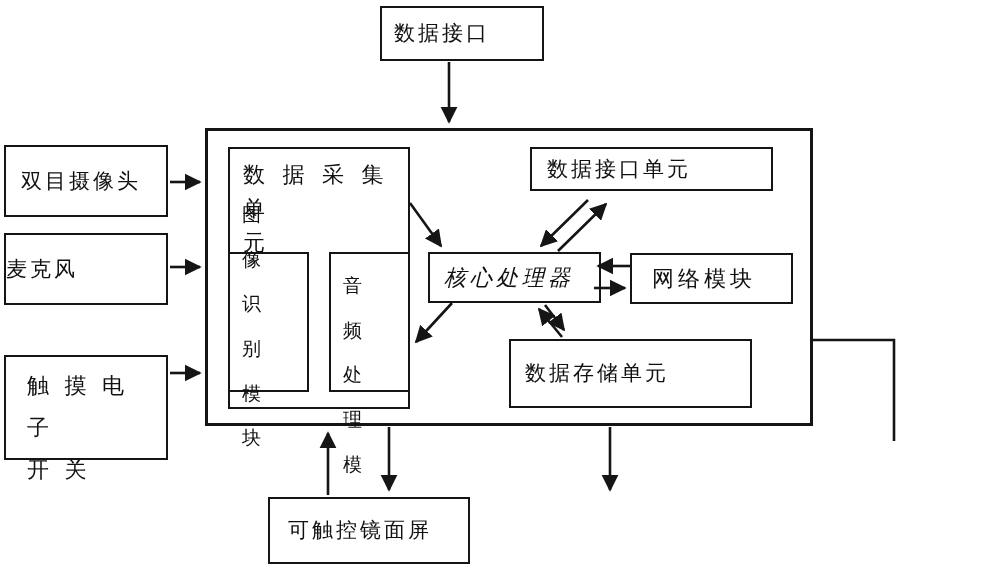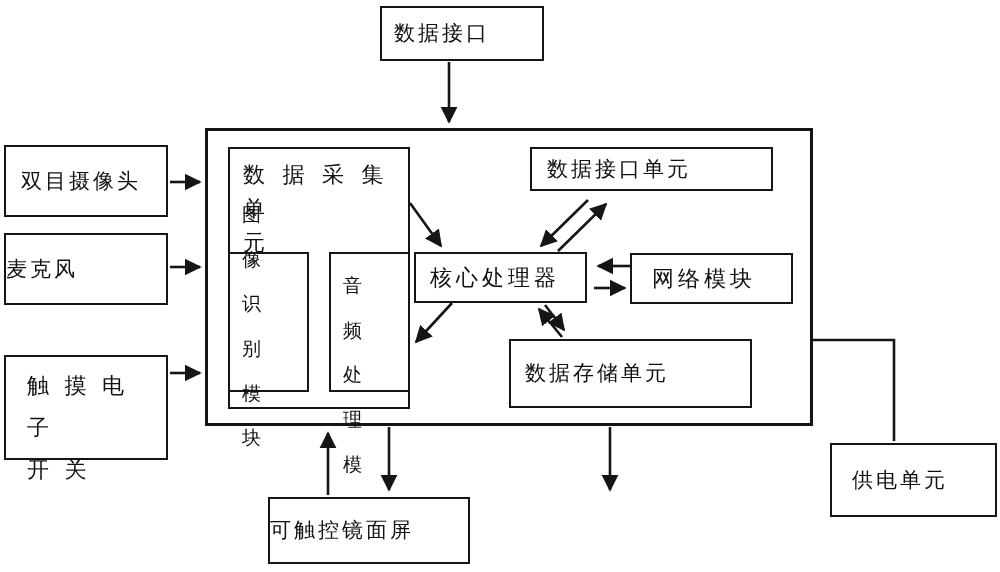--- a/index.html
+++ b/index.html
@@ -48,26 +48,26 @@
   .b-switch     { left: 4px; top: 355px; width: 164px; height: 105px; padding-left: 21px; align-items: flex-start; }
   .b-switch .label { padding-top: 8px; font-size: 22px; letter-spacing: 5px; line-height: 1.9; }
   
   .b-collection { left: 228px; top: 147px; width: 182px; height: 262px; align-items: flex-start; }
   .b-collection .label { padding: 9px 0 0 13px; font-size: 22px; letter-spacing: 6px; line-height: 1.55; }
   .b-image-mod  { left: 228px; top: 252px; width: 81px; height: 140px; align-items: center; background: transparent; }
   .b-audio-mod  { left: 329px; top: 252px; width: 81px; height: 140px; align-items: flex-start; background: transparent; }
   .module-label { padding: 10px 0 0 12px; font-size: 19px; letter-spacing: 8px; line-height: 2.35; }
   
   .b-interface-unit { left: 530px; top: 147px; width: 243px; height: 44px; padding-left: 15px; }
-  .b-processor      { left: 414px; top: 252px; width: 173px; height: 51px; padding-left: 14px; }
+  .b-processor      { left: 428px; top: 252px; width: 173px; height: 51px; padding-left: 14px; font-style: italic; }
   .b-network        { left: 630px; top: 253px; width: 163px; height: 51px; padding-left: 20px; }
   .b-network .label, .b-processor .label { font-size: 22px; letter-spacing: 4px; }
   .b-storage        { left: 509px; top: 339px; width: 243px; height: 69px; padding-left: 14px; align-items: center; }
   
-  .b-mirror  { left: 268px; top: 497px; width: 202px; height: 67px; padding-left: 0; }
+  .b-mirror  { left: 268px; top: 497px; width: 202px; height: 67px; padding-left: 18px; }
   .b-speaker { left: 510px; top: 497px; width: 202px; height: 67px; padding-left: 58px; }
   
   .b-power   { left: 830px; top: 443px; width: 167px; height: 74px; padding-left: 20px; }
 
   svg.wires {
     position: absolute;
     left: 0; top: 0;
     width: 1000px;
     height: 572px;
     pointer-events: none;
@@ -133,23 +133,20 @@
 
   <div class="box b-storage">
     <span class="label">数据存储单元</span>
   </div>
 
   <div class="box b-mirror">
     <span class="label">可触控镜面屏</span>
   </div>
 
 
-  <div class="box b-power">
-    <span class="label">供电单元</span>
-  </div>
 
   <svg class="wires" viewBox="0 0 1000 572">
     <defs>
       <marker id="ah" viewBox="0 0 10 10" refX="9" refY="5" markerWidth="6.6" markerHeight="6.6" orient="auto">
         <path d="M0,0 L10,5 L0,10 z" fill="#151515"></path>
       </marker>
     </defs>
 
     <line x1="449" y1="62" x2="449" y2="122" marker-end="url(#ah)"></line>
 

